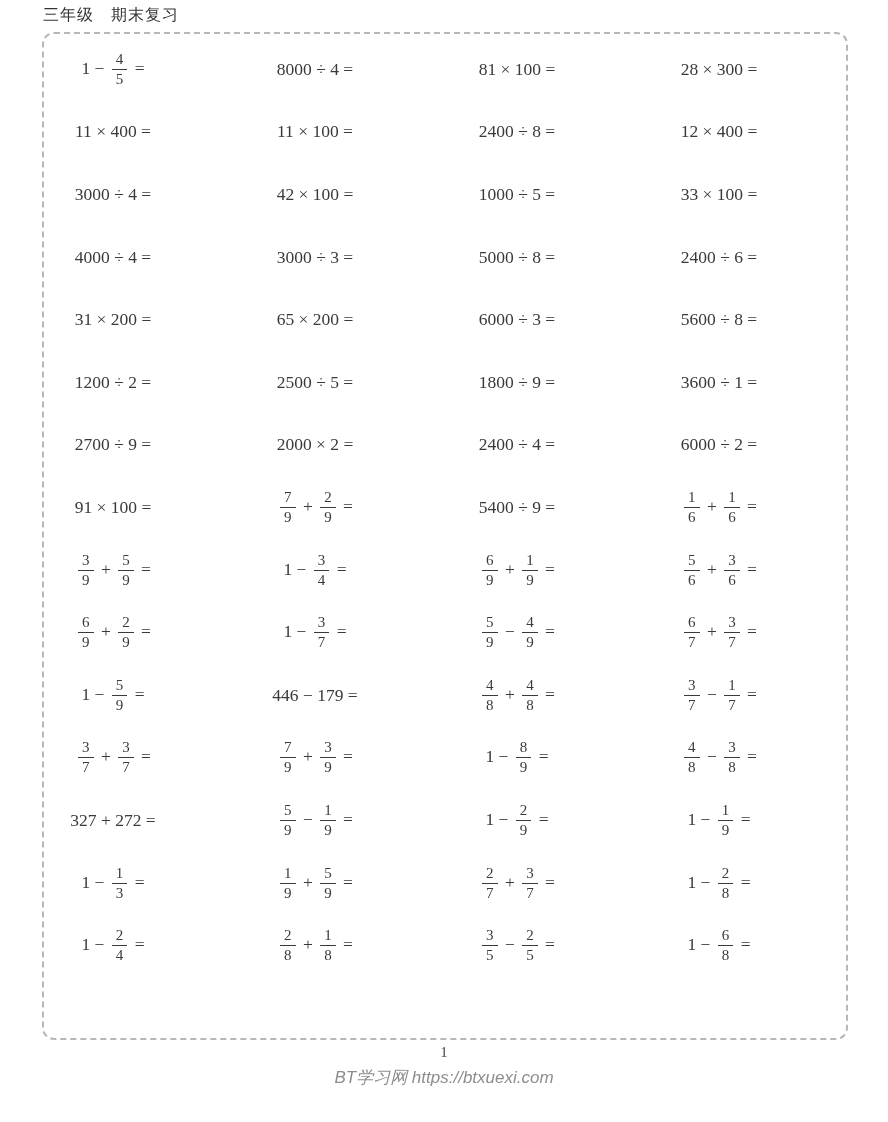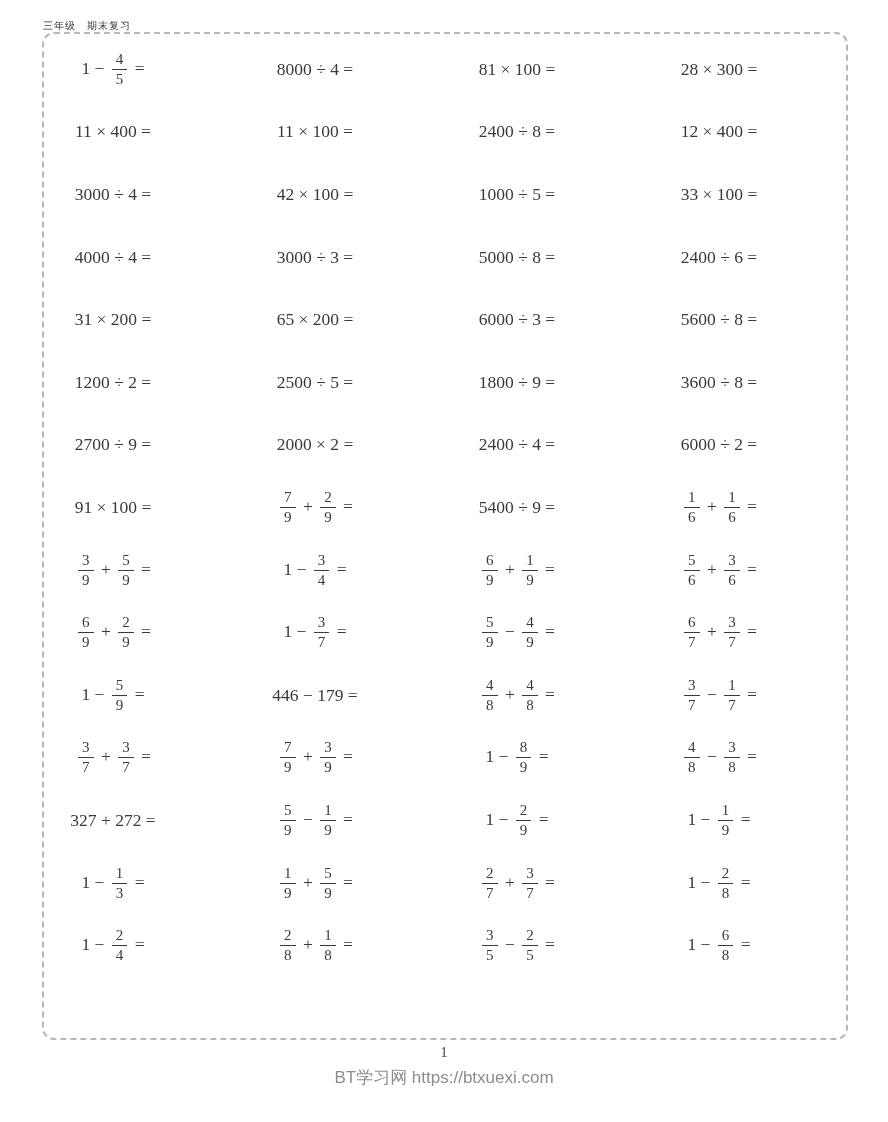--- a/index.html
+++ b/index.html
@@ -11,22 +11,22 @@
     width: 888px;
     height: 1122px;
     position: relative;
     overflow: hidden;
     font-family: "Liberation Serif", serif;
     color: #3a3a3a;
   }
   .page-header {
     position: absolute;
     left: 43px;
-    top: 19px;
-    font-size: 10px;
+    top: 5px;
+    font-size: 16px;
     letter-spacing: 1px;
     color: #333333;
     font-family: "Liberation Sans", sans-serif;
   }
   .worksheet-border {
     position: absolute;
     left: 42px;
     top: 32px;
     width: 806px;
     height: 1008px;
@@ -81,20 +81,21 @@
   }
   .footer-site {
     position: absolute;
     left: 0;
     top: 1066px;
     width: 100%;
     text-align: center;
     font-size: 17px;
     color: #8d8d8d;
     font-family: "Liberation Sans", sans-serif;
+    font-style: italic;
   }
 </style>
 </head>
 <body>
 
 <div class="page-header">三年级　期末复习</div>
 
 <div class="worksheet-border"></div>
 
 <div class="problem-grid">
@@ -164,21 +165,21 @@
     <div class="cell">
       <span class="expr">1200 ÷ 2 =</span>
     </div>
     <div class="cell">
       <span class="expr">2500 ÷ 5 =</span>
     </div>
     <div class="cell">
       <span class="expr">1800 ÷ 9 =</span>
     </div>
     <div class="cell">
-      <span class="expr">3600 ÷ 8 =</span>
+      <span class="expr">3600 ÷ 1 =</span>
     </div>
     <div class="cell">
       <span class="expr">2700 ÷ 9 =</span>
     </div>
     <div class="cell">
       <span class="expr">2000 × 2 =</span>
     </div>
     <div class="cell">
       <span class="expr">2400 ÷ 4 =</span>
     </div>

